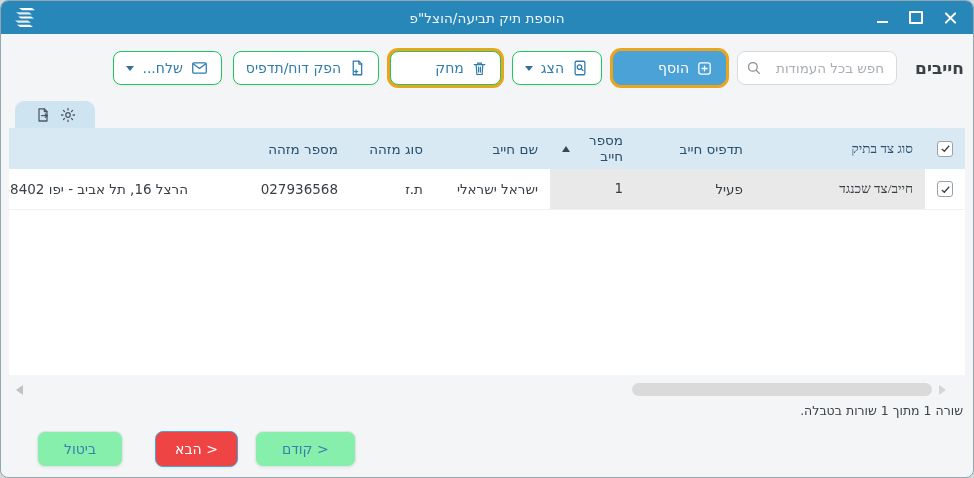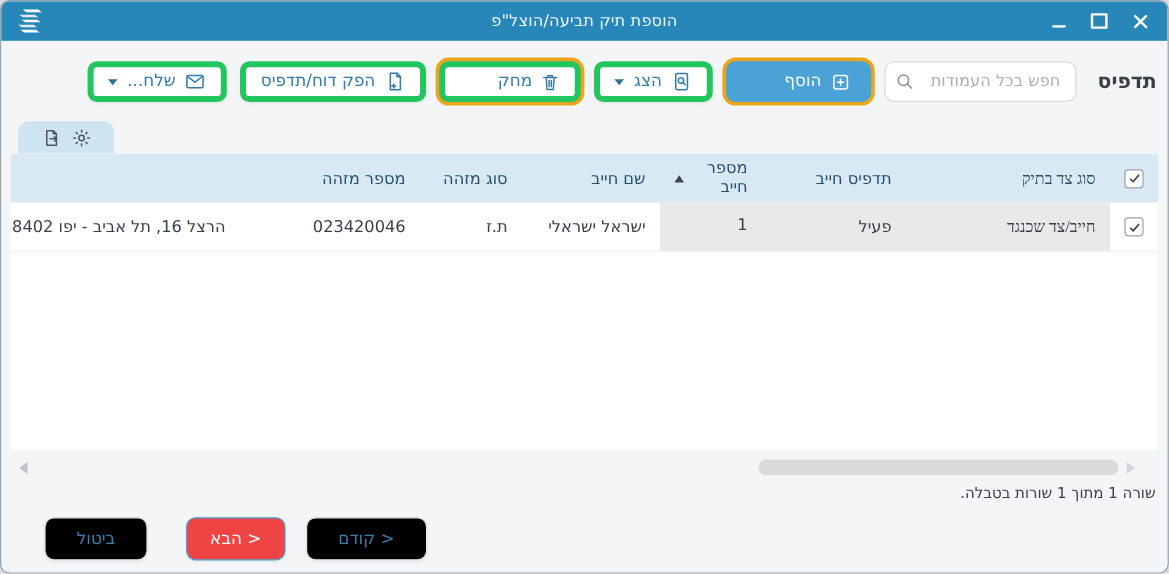--- a/index.html
+++ b/index.html
@@ -40,21 +40,21 @@
   .search input{
     direction:rtl;width:160px;height:34px;box-sizing:border-box;
     border:1px solid #d7dbde;border-radius:8px;background:#fff;
     padding:0 12px 0 30px;font-size:13.5px;color:#333;outline:none;
     font-family:inherit;
   }
   .search input::placeholder{color:#a9aeb4;}
   .search .mag{position:absolute;left:8px;top:8px;color:#8a9096;}
   .btn{
     height:34px;display:inline-flex;align-items:center;gap:7px;padding:0 12px;
-    background:#fff;border:5px solid #22c55e;border-radius:8px;
+    background:#fff;border:1px solid #22c55e;border-radius:8px;
     color:#2f7cad;font-size:14px;font-family:inherit;cursor:pointer;
     box-shadow:0 1px 2px rgba(0,0,0,.05);white-space:nowrap;
   }
   .btn svg{flex:none;}
   .btn.primary{background:#4aa2d6;border-color:#4aa2d6;color:#fff;}
   .hl{box-shadow:0 0 0 3px #eaa51d;padding-left:44px;}
   .caret{
     width:0;height:0;border-left:4.5px solid transparent;border-right:4.5px solid transparent;
     border-top:5.5px solid #356e96;margin-right:1px;
   }
@@ -100,21 +100,21 @@
   }
   .sb-thumb{position:absolute;right:33px;top:2px;width:300px;height:13px;background:#dadada;border-radius:7px;cursor:pointer;}
   .sb-right{
     position:absolute;right:19px;top:4px;width:0;height:0;cursor:pointer;
     border-top:5.5px solid transparent;border-bottom:5.5px solid transparent;border-left:7px solid #d3d6d8;
   }
   
   .statusline{flex:none;padding:2px 10px 0;font-size:12.5px;color:#3c4248;}
   .footer{flex:none;display:flex;justify-content:flex-end;align-items:center;padding:13px 0 10px 36px;}
   .fbtn{
-    height:36px;border-radius:8px;border:1px solid #e0e4e8;background:#000000;color:#3b7fae;
+    height:36px;border-radius:8px;border:1px solid #e0e4e8;background:#86efac;color:#3b7fae;
     font-size:14px;font-family:inherit;padding:0 26px;cursor:pointer;
     box-shadow:0 1px 3px rgba(0,0,0,.06);white-space:nowrap;
   }
   .fbtn-next{background:#ef4444;color:#fff;border:1px solid #4aa2d6;padding:0 19px;margin:0 17px 0 32px;}
   .ltr{direction:ltr;unicode-bidi:isolate;}
 </style>
 </head>
 <body>
 
 <div class="window">
@@ -139,21 +139,21 @@
       <span class="wc wc-max">
           <i></i>
         </span>
       <span class="wc wc-close">
           <i></i>
         </span>
     </div>
   </div>
 
   <div class="toolbar">
-    <div class="section-label">תדפיס</div>
+    <div class="section-label">חייבים</div>
 
     <div class="search">
       <input type="text" placeholder="חפש בכל העמודות" style="">
       <svg class="mag" width="18" height="18" viewBox="0 0 24 24" fill="none" stroke="currentColor" stroke-width="1.7" stroke-linecap="round">
         <circle cx="10.5" cy="10.5" r="5.8"></circle>
           <line x1="15" y1="15" x2="19.2" y2="19.2"></line>
       </svg>
     </div>
 
     <button class="btn primary hl">
@@ -272,21 +272,21 @@
       <div class="cell c-num dim">
           <span>1</span>
         </div>
       <div class="cell c-name">
           <span>ישראל ישראלי</span>
         </div>
       <div class="cell c-idt">
           <span>ת.ז</span>
         </div>
       <div class="cell c-idn">
-          <span>023420046</span>
+          <span>027936568</span>
         </div>
       <div class="cell c-addr">
           <span>הרצל 16, תל אביב - יפו 68402</span>
         </div>
     </div>
 
     <div class="filler"></div>
   </div>
 
   <div class="scrollrow">

